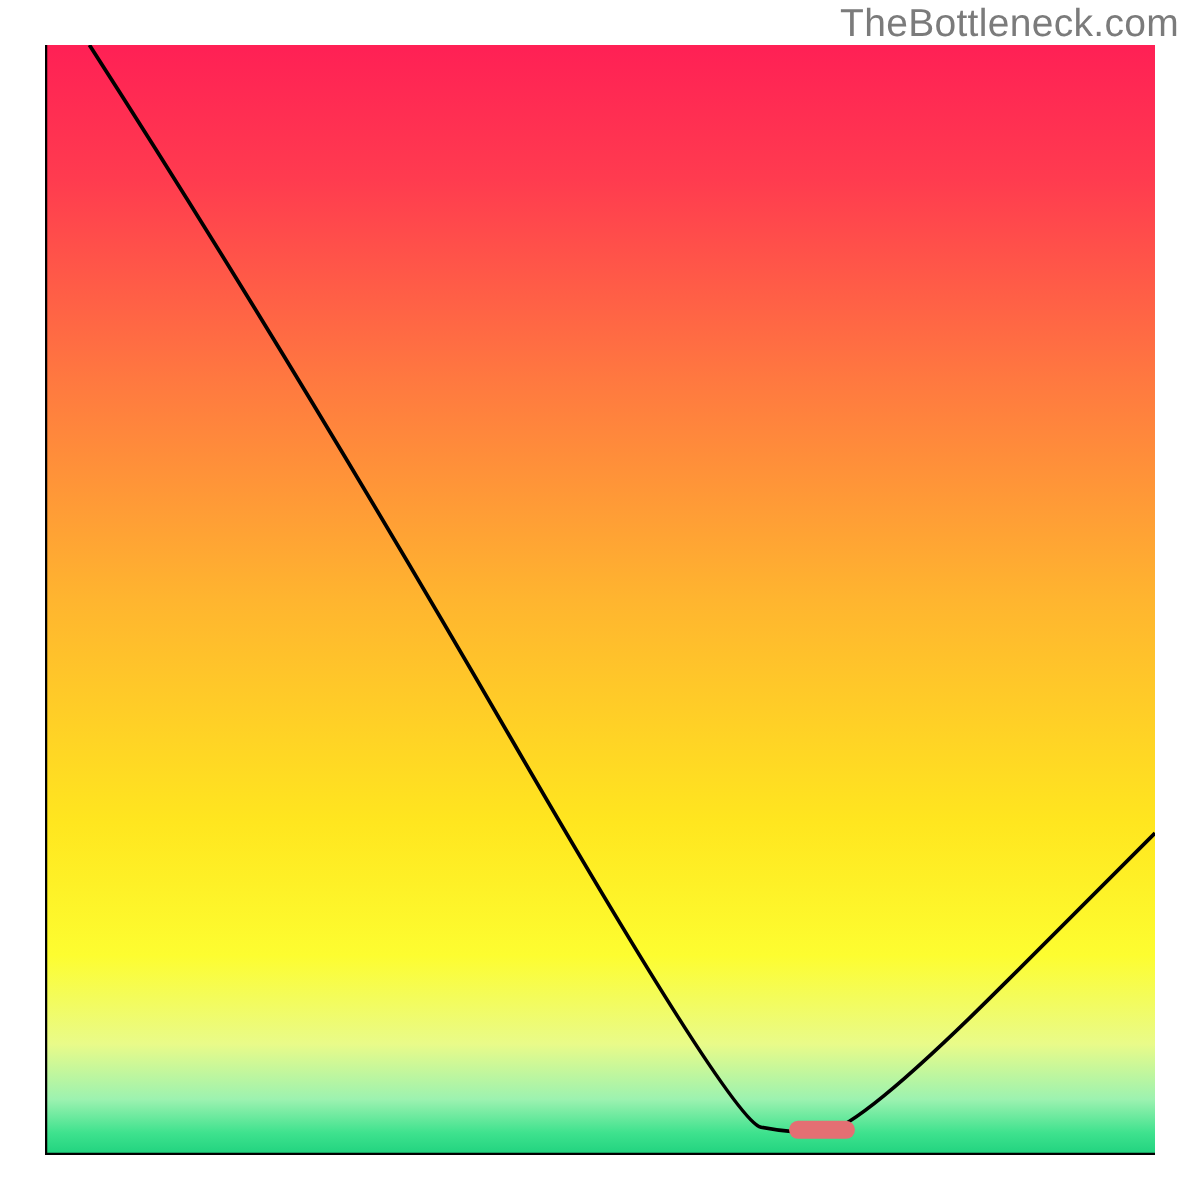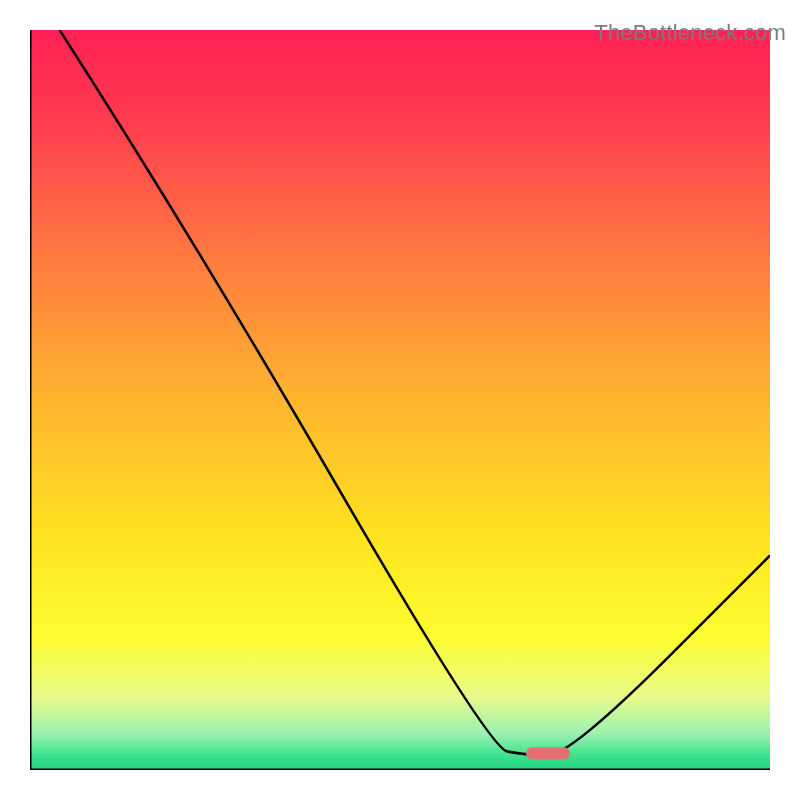--- a/index.html
+++ b/index.html
@@ -7,23 +7,23 @@
     padding: 0;
     width: 800px;
     height: 800px;
     background: #ffffff;
     font-family: Arial, Helvetica, sans-serif;
     overflow: hidden;
     position: relative;
   }
   .watermark {
     position: absolute;
-    top: 20px;
+    top: 0;
     right: 14px;
-    font-size: 22px;
+    font-size: 26px;
     font-weight: 500;
     color: #7b7b7b;
     letter-spacing: 0.2px;
     z-index: 10;
   }
   .plot-area {
     position: absolute;
     left: 30px;
     top: 30px;
     width: 740px;

